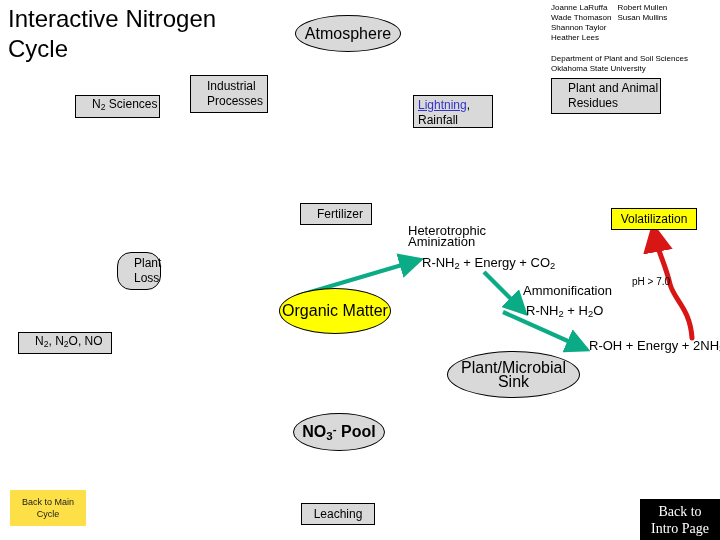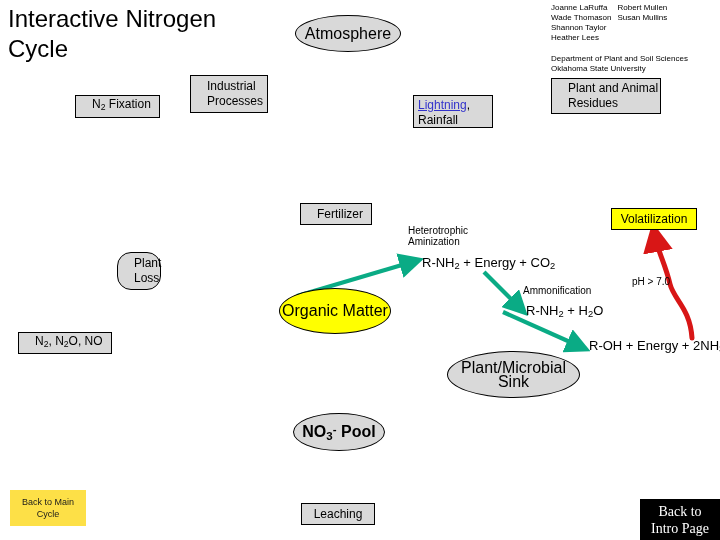--- a/index.html
+++ b/index.html
@@ -108,21 +108,21 @@
   }
 
   
   .eqn {
     font-size: 13px;
     line-height: 16px;
     color: #000;
     white-space: nowrap;
   }
   .smalllabel {
-    font-size: 10px;
+    font-size: 13px;
     line-height: 11px;
     color: #000;
     white-space: pre-line;
   }
   #het-amin { left: 408px; top: 225px; }
   #eqn1     { left: 422px; top: 255px; }
   #ammonif  { left: 523px; top: 285px; }
   #eqn2     { left: 526px; top: 303px; }
   #eqn3     { left: 589px; top: 338px; }
   #ph-label { left: 632px; top: 276px; font-size: 10px; }
@@ -209,21 +209,21 @@
     <line x1="503" y1="312" x2="579" y2="346" stroke="#0aab85" stroke-width="4.2" marker-end="url(#tealhead)"></line>
 
     <path d="M 692,338 C 690,308 674,300 670,284 C 665,263 658,252 655,236" fill="none" stroke="#d81616" stroke-width="5" stroke-linecap="round" marker-end="url(#redhead)"></path>
   </svg>
 
   <div class="abs ellipse" id="atmosphere">
     <span>Atmosphere</span>
   </div>
 
   <div class="abs nodebox" id="n2-fixation">
-    <span class="inner"><span>N</span><sub>2</sub><span> Fixation</span></span>
+    <span class="inner"><span>N</span><sub>2</sub><span> Sciences</span></span>
   </div>
 
   <div class="abs nodebox" id="industrial">
     <span class="inner" style="white-space:pre-line">Industrial
 Processes</span>
   </div>
 
   <div class="abs nodebox" id="lightning">
     <div><span class="link-text">Lightning</span><span>,</span></div>
     <div>Rainfall</div>

